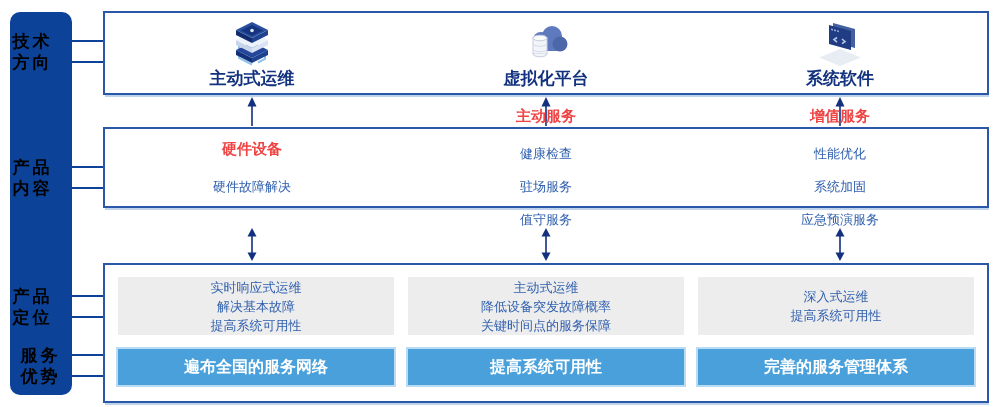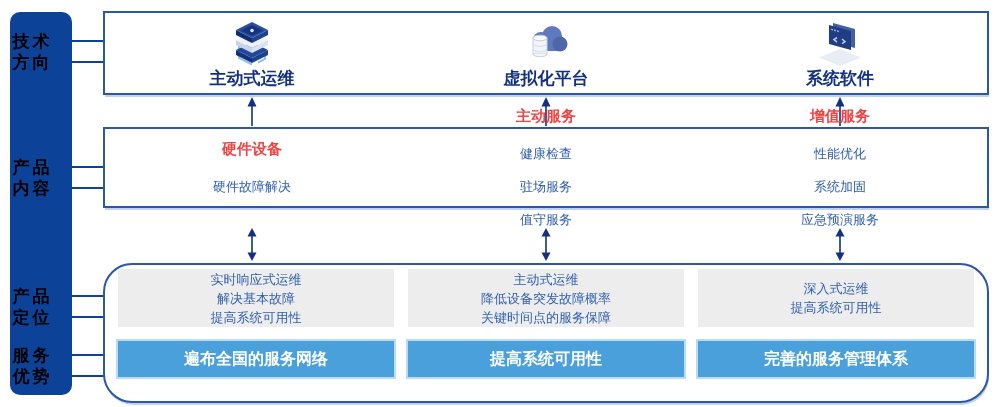--- a/index.html
+++ b/index.html
@@ -20,21 +20,21 @@
   #panel-tech{top:11px;height:84px;display:flex;}
   .tech-col{flex:1;display:flex;flex-direction:column;align-items:center;justify-content:center;}
   .tech-icon{height:50px;display:flex;align-items:center;justify-content:center;}
   .tech-label{color:#12317E;font-weight:bold;font-size:17px;line-height:20px;margin-top:1px;}
 
   #panel-content{top:127px;height:81px;display:flex;}
   .content-col{flex:1;display:flex;flex-direction:column;align-items:center;justify-content:center;}
   .content-title{color:#ef4444;font-weight:bold;font-size:15px;line-height:20px;margin-bottom:4px;}
   .content-item{color:#2F5FAD;font-size:13px;line-height:19px;margin-top:14px;}
 
-  #panel-position{top:263px;height:140px;display:flex;gap:14px;padding:4px 13px 0 13px;border-radius:29px;}
+  #panel-position{top:263px;height:140px;display:flex;gap:14px;padding:12px 13px 0 13px;}
   .pos-col{flex:1;display:flex;flex-direction:column;min-width:0;}
   .pos-gray{height:58px;background:#EDEDEE;display:flex;flex-direction:column;
             align-items:center;justify-content:center;}
   .pos-line{color:#2F5FAD;font-size:13px;line-height:19px;white-space:nowrap;}
   .pos-banner{margin-top:14px;height:36px;background:#49A0DB;color:#fff;font-weight:bold;
               font-size:16px;display:flex;align-items:center;justify-content:center;
               box-shadow:0 0 0 2px rgba(173,214,242,.85);}
 
   
   .arrow{position:absolute;width:12px;}
@@ -55,21 +55,21 @@
     <div>方向</div>
   </div>
   <div class="side-label" style="top:157px;">
     <div>产品</div>
     <div>内容</div>
   </div>
   <div class="side-label" style="top:286px;">
     <div>产品</div>
     <div>定位</div>
   </div>
-  <div class="side-label" style="top:345px;">
+  <div class="side-label" style="top:345px;padding-left:8px;">
     <div>服务</div>
     <div>优势</div>
   </div>
 
   <div class="connector" style="top:40px;"></div>
   <div class="connector" style="top:61px;"></div>
   <div class="connector" style="top:166px;"></div>
   <div class="connector" style="top:187px;"></div>
   <div class="connector" style="top:295px;"></div>
   <div class="connector" style="top:316px;"></div>

